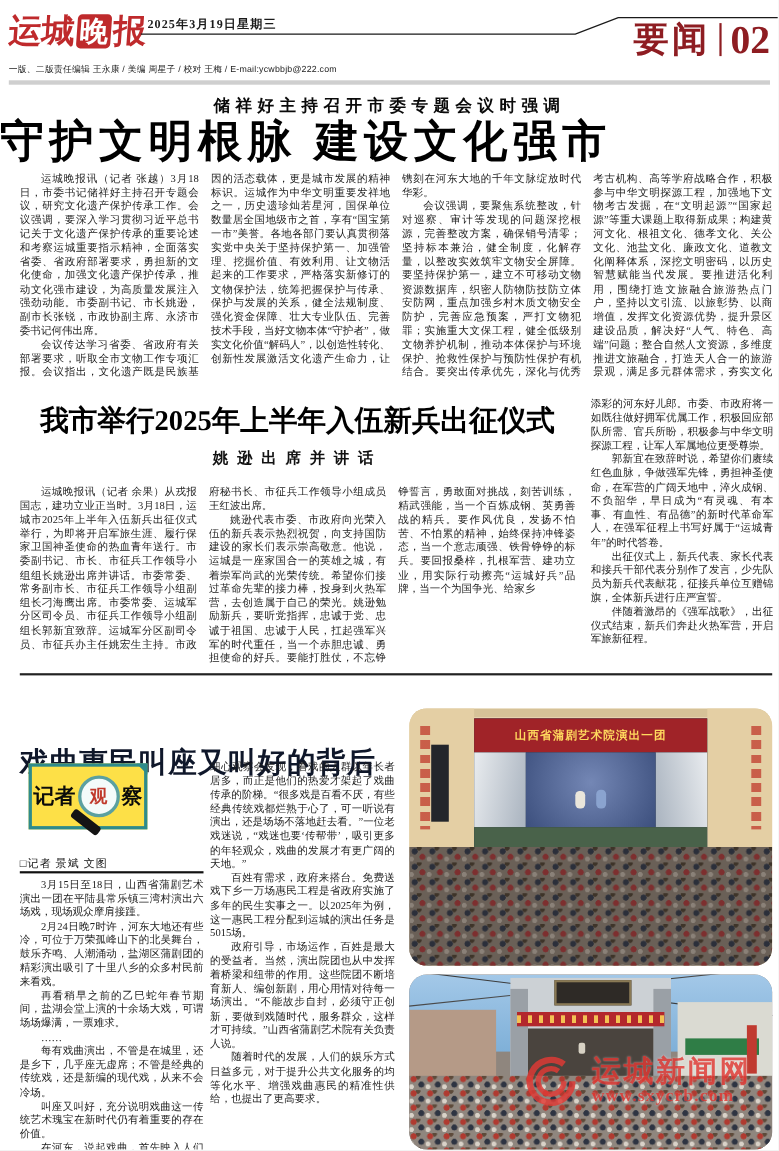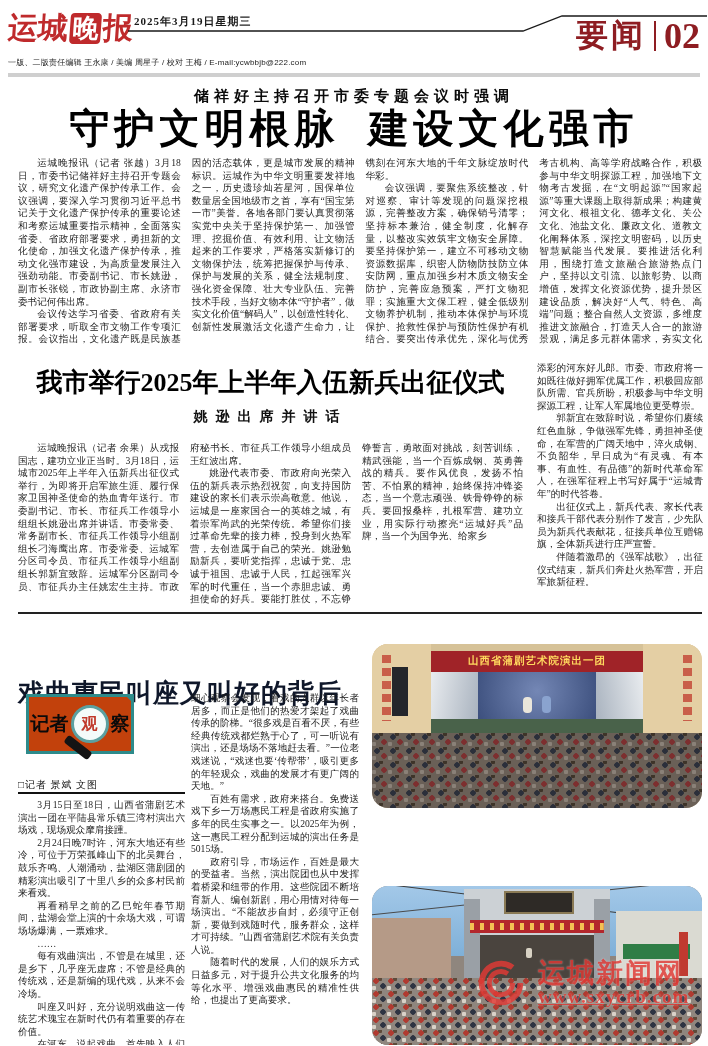--- a/index.html
+++ b/index.html
@@ -17,53 +17,53 @@
               font-family:"Liberation Sans","DejaVu Sans",sans-serif;}
   .section-block{right:8px;top:14px;display:flex;align-items:center;color:#8e1d22;}
   .section-name{font-size:32px;font-weight:900;letter-spacing:3px;}
   .section-sep{width:2px;height:30px;background:#8e1d22;margin:0 8px;}
   .page-num{font-size:36px;font-weight:700;}
   .gray-rule{left:8px;top:73px;width:692px;height:4px;background:#cfcfcf;}
 
   
   .kicker{left:0;top:87px;width:708px;text-align:center;font-size:15px;font-weight:800;
           letter-spacing:5px;font-family:"Liberation Sans","DejaVu Sans",sans-serif;color:#0a0a0a;}
-  .headline1{left:0;top:101px;width:708px;text-align:center;font-size:40px;font-weight:900;
-             letter-spacing:5px;font-family:Liberation Mono, monospace;color:#000;}
+  .headline1{left:0;top:101px;width:708px;font-size:40px;font-weight:900;
+             letter-spacing:5px;font-family:Liberation Sans, sans-serif;color:#000;}
   .bodycols{font-size:9.6px;line-height:12.6px;text-align:justify;overflow:hidden;color:#1c1c1c;}
   .bodycols p{margin:0;text-indent:2em;}
   .cont p:first-child{text-indent:0;}
   .art1-body{left:18px;top:157px;width:684px;height:201px;column-count:4;column-gap:11px;column-fill:auto;}
 
   .headline2{left:18px;top:365px;width:505px;text-align:center;font-size:26px;font-weight:900;color:#000;}
   .subhead2{left:18px;top:408px;width:505px;text-align:center;font-size:14px;font-weight:700;letter-spacing:8px;color:#111;}
   .art2-left{left:18px;top:442px;width:505px;height:164px;column-count:3;column-gap:11px;column-fill:auto;}
   .art2-right{left:537px;top:362px;width:166px;height:246px;}
   .rule2{left:18px;top:612px;width:684px;height:2px;background:#222;}
 
   .headline3{left:18px;top:676px;width:350px;font-size:26px;font-weight:900;letter-spacing:1px;color:#0f172a;}
   .byline{left:18px;top:778px;font-size:10px;color:#111;letter-spacing:1px;}
   .rule3{left:18px;top:792px;width:167px;height:2px;background:#111;}
   .art3-col1{left:18px;top:799px;width:167px;height:246px;}
   .art3-col2{left:191px;top:692px;width:168px;height:353px;}
 
   
-  .badge{left:26px;top:694px;width:102px;height:54px;border:3px solid #2e8b8b;background:#c2410c;
+  .badge{left:26px;top:694px;width:102px;height:54px;border:3px solid #2e8b8b;background:#fde047;
          display:flex;align-items:center;justify-content:center;gap:2px;}
   .badge-word{font-size:19px;font-weight:900;color:#0a0a0a;}
   .badge-lens{width:32px;height:32px;border:3px solid #5ba0a0;border-radius:50%;background:#f4fbfa;
               display:flex;align-items:center;justify-content:center;font-size:16px;font-weight:900;color:#c0392b;}
   .badge-handle{position:absolute;left:34px;top:46px;width:30px;height:9px;background:#141414;
                 transform:rotate(38deg);border-radius:3px;}
   .badge-tri{position:absolute;right:-3px;top:-3px;width:0;height:0;
              border-top:10px solid #2e8b8b;border-left:10px solid transparent;}
 
   
   .photo{overflow:hidden;border-radius:16px;}
-  .photo1{left:372px;top:644px;width:330px;height:164px;background:#e9d8b6;}
+  .photo1{left:372px;top:644px;width:330px;height:234px;background:#e9d8b6;}
   .p1-roof{left:0;top:0;width:100%;height:8px;background:#d6c298;}
   .p1-pillar{top:0;width:18%;height:56%;background:#e4cfa4;}
   .p1-marks{top:12%;width:9px;height:72%;background:repeating-linear-gradient(#c0392b 0 8px,transparent 8px 13px);opacity:.75;}
   .p1-open{left:18%;top:4%;width:64%;height:50%;background:#26323f;overflow:hidden;}
   .p1-banner{left:0;top:0;width:100%;height:26%;background:#a02328;color:#ffd95e;
              display:flex;align-items:center;justify-content:center;font-size:10.5px;font-weight:700;letter-spacing:1px;}
   .p1-cur-l{left:0;top:26%;width:22%;height:58%;background:linear-gradient(100deg,#e9ecef,#a9b3bf);}
   .p1-cur-r{right:0;top:26%;width:22%;height:58%;background:linear-gradient(260deg,#e9ecef,#a9b3bf);}
   .p1-back{left:22%;top:26%;width:56%;height:58%;background:radial-gradient(circle at 50% 40%,#7487b5,#3c4f7d);}
   .p1-perf1{left:38%;top:52%;width:9px;height:16px;border-radius:4px;background:#eae6db;}
@@ -101,21 +101,21 @@
       radial-gradient(circle at 11px 8px,#2e3442 0 2.5px,transparent 3px),
       radial-gradient(circle at 2px 10px,#d9d2c8 0 2px,transparent 2.5px),
       radial-gradient(circle at 8px 1px,#5d4a3a 0 2px,transparent 2.5px);
     background-size:15px 13px;}
 
   
   .watermark{left:470px;top:952px;width:238px;display:flex;align-items:center;gap:6px;
              opacity:.82;z-index:5;color:#e23a35;pointer-events:none;}
   .wm-text{display:flex;flex-direction:column;line-height:1.05;}
   .wm-site{font-size:27px;font-weight:900;letter-spacing:2px;text-shadow:0 0 2px rgba(255,255,255,.6);}
-  .wm-url{font-size:19px;font-weight:800;letter-spacing:1px;text-shadow:0 0 2px rgba(255,255,255,.6);text-decoration:underline;}
+  .wm-url{font-size:16px;font-weight:800;letter-spacing:1px;text-shadow:0 0 2px rgba(255,255,255,.6);}
 </style>
 </head>
 <body>
 
 <div class="page">
 
   <div class="abs masthead">
     <span>运城</span>
     <span class="mh-seal">晚</span>
     <span>报</span>

